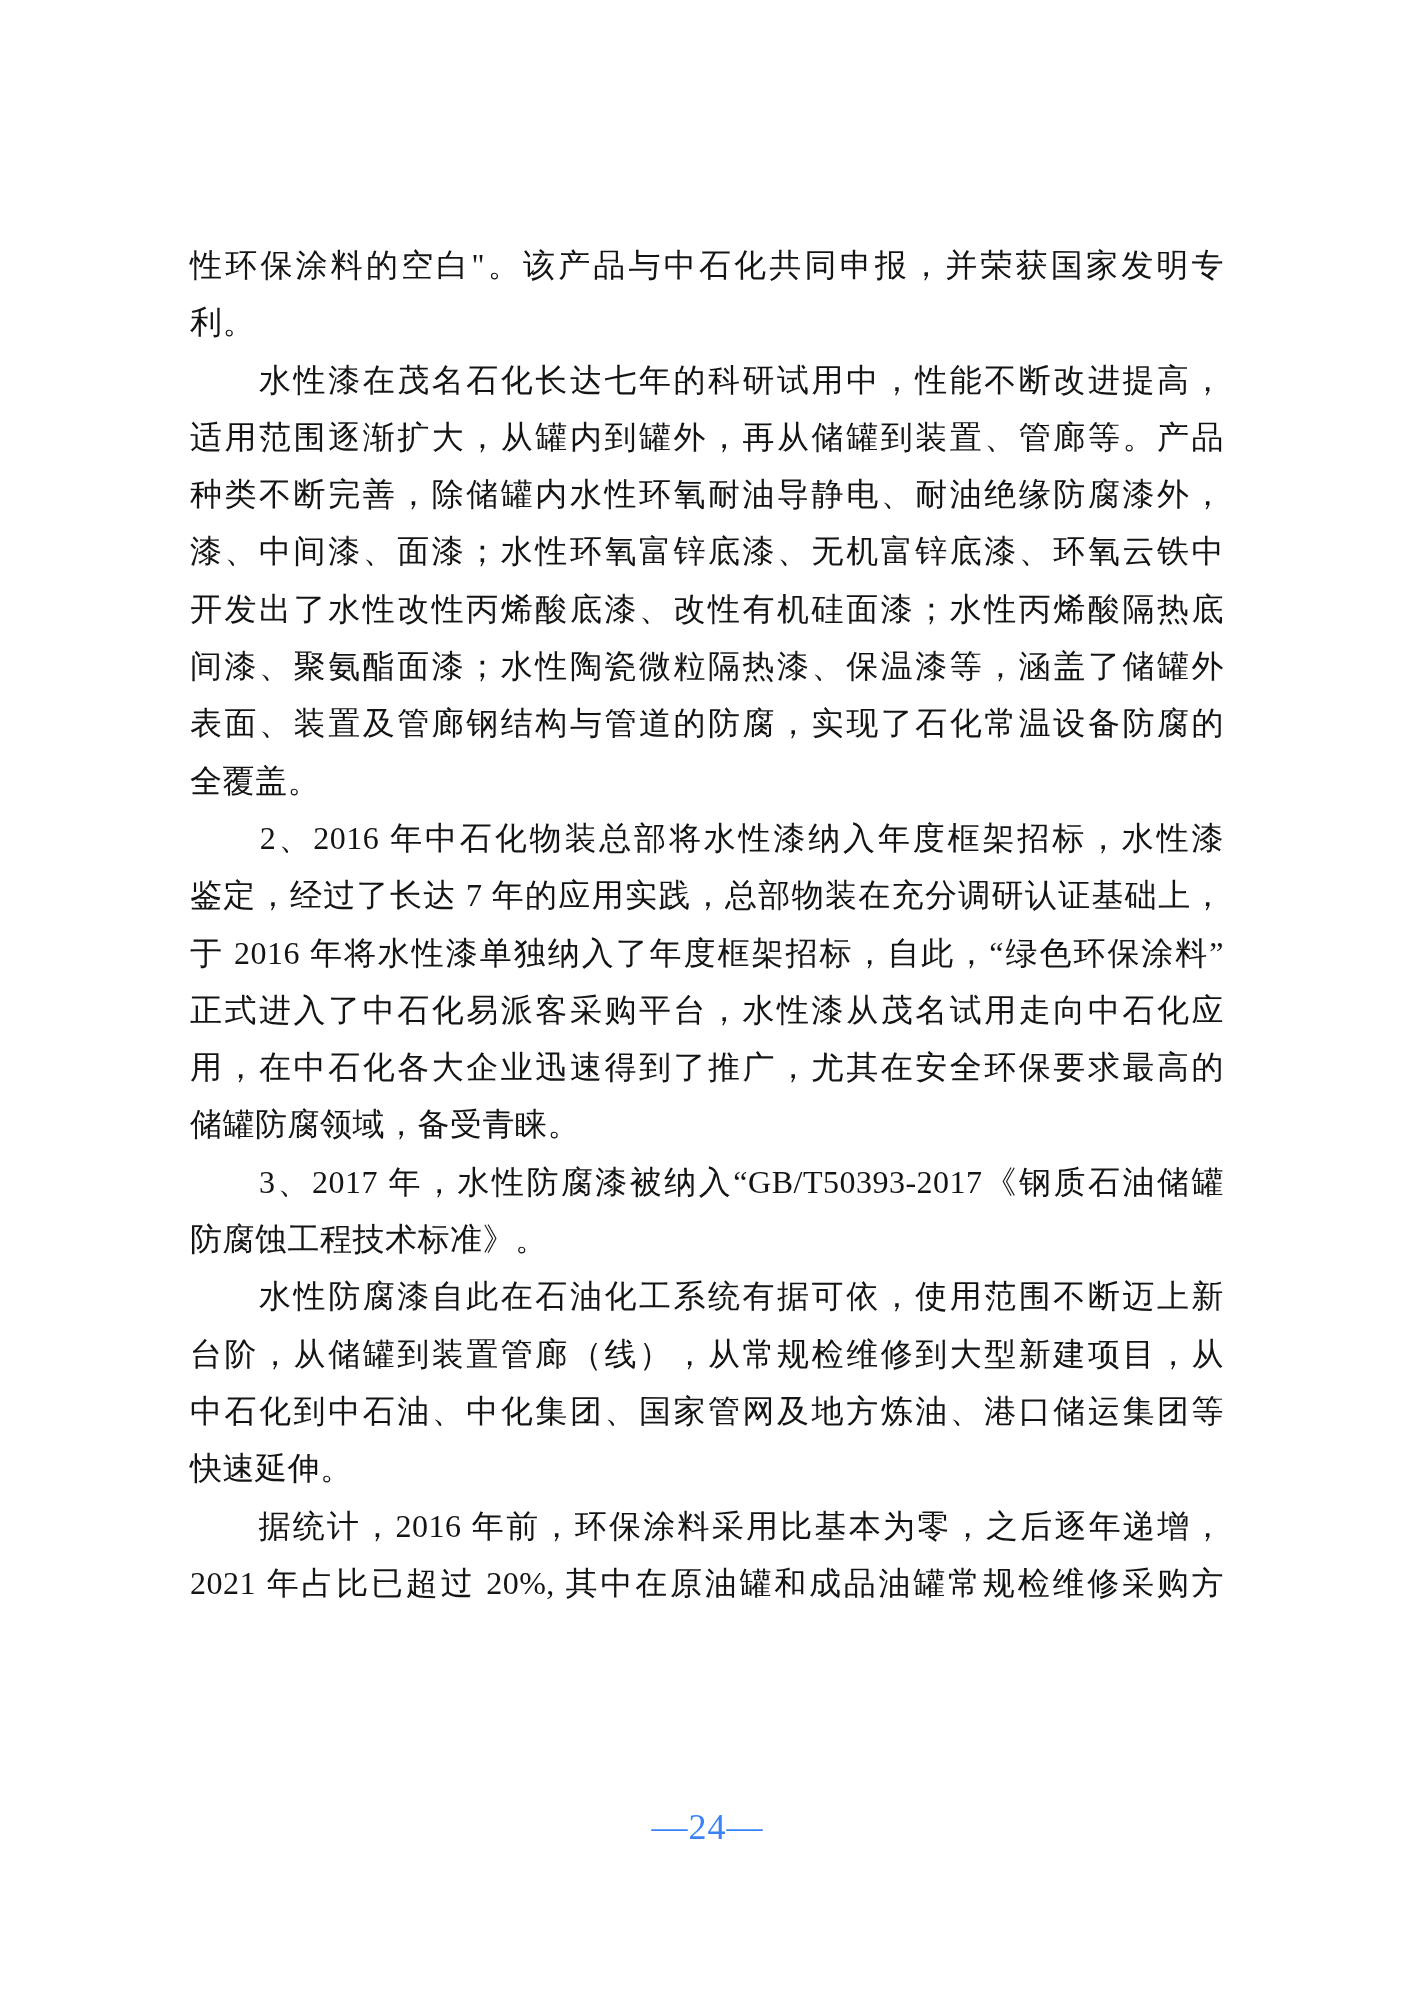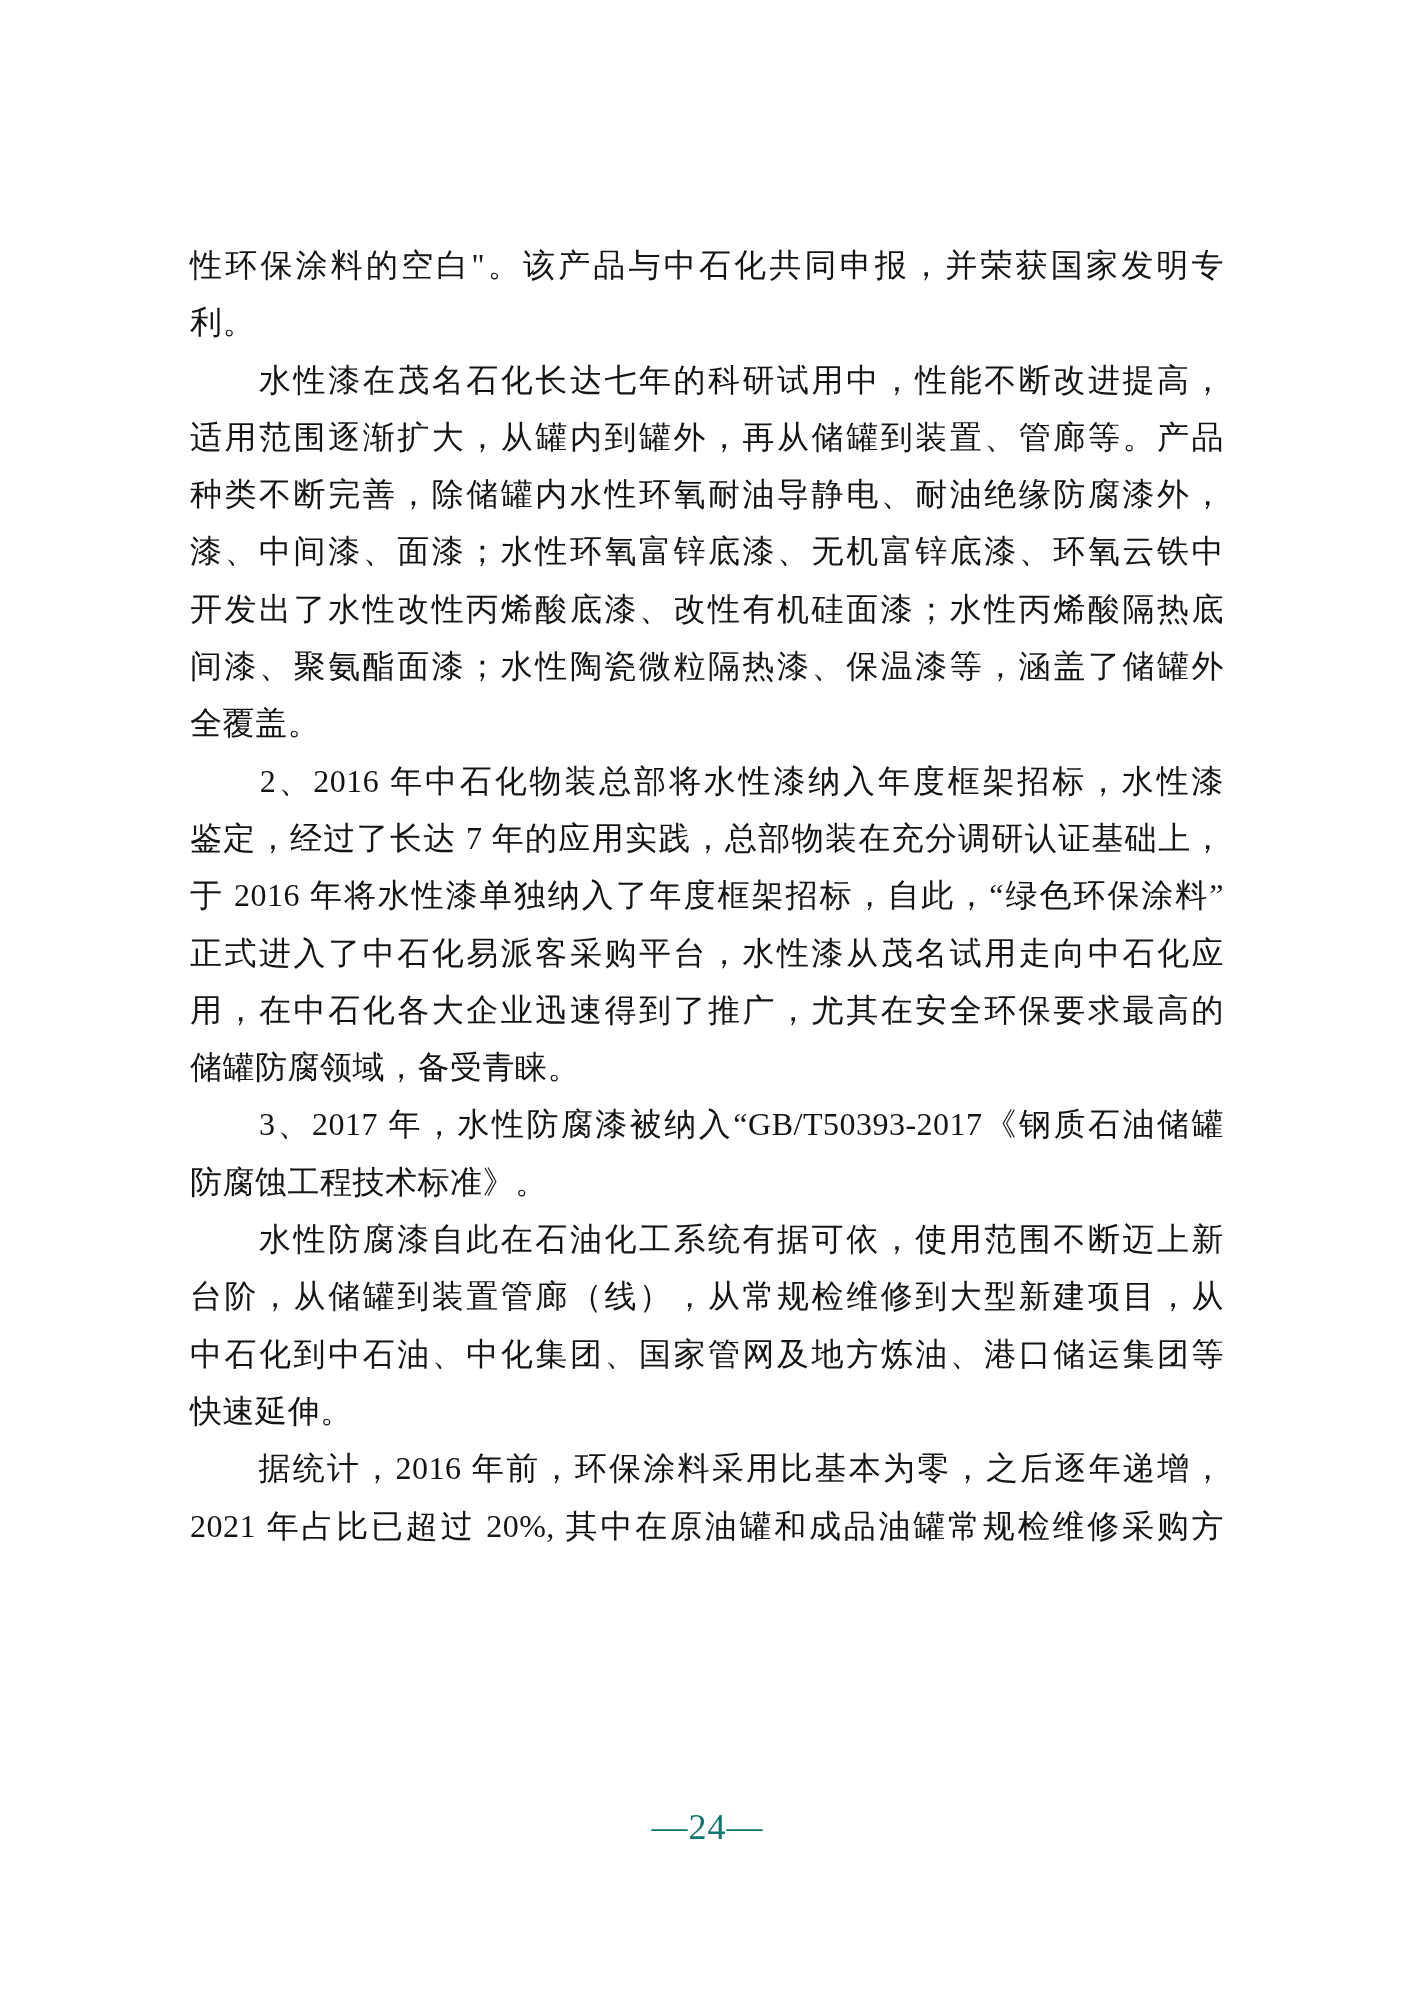--- a/index.html
+++ b/index.html
@@ -32,36 +32,37 @@
     text-align-last: left;
   }
   .page-number {
     position: absolute;
     top: 1806px;
     left: 0;
     right: 0;
     text-align: center;
     font-size: 36px;
     letter-spacing: 1px;
-    color: #0f766e;
+    color: #3b82f6;
   }
 </style>
 </head>
 <body>
 
 <div class="page">
   <div class="text-block">
     <div class="line">性环保涂料的空白"。该产品与中石化共同申报，并荣获国家发明专</div>
     <div class="line para-end">利。</div>
     <div class="line">　　水性漆在茂名石化长达七年的科研试用中，性能不断改进提高，</div>
     <div class="line">适用范围逐渐扩大，从罐内到罐外，再从储罐到装置、管廊等。产品</div>
     <div class="line">种类不断完善，除储罐内水性环氧耐油导静电、耐油绝缘防腐漆外，</div>
     <div class="line">漆、中间漆、面漆；水性环氧富锌底漆、无机富锌底漆、环氧云铁中</div>
     <div class="line">开发出了水性改性丙烯酸底漆、改性有机硅面漆；水性丙烯酸隔热底</div>
     <div class="line">间漆、聚氨酯面漆；水性陶瓷微粒隔热漆、保温漆等，涵盖了储罐外</div>
+    <div class="line">表面、装置及管廊钢结构与管道的防腐，实现了石化常温设备防腐的</div>
     <div class="line para-end">全覆盖。</div>
     <div class="line">　　2、2016 年中石化物装总部将水性漆纳入年度框架招标，水性漆</div>
     <div class="line">鉴定，经过了长达 7 年的应用实践，总部物装在充分调研认证基础上，</div>
     <div class="line">于 2016 年将水性漆单独纳入了年度框架招标，自此，“绿色环保涂料”</div>
     <div class="line">正式进入了中石化易派客采购平台，水性漆从茂名试用走向中石化应</div>
     <div class="line">用，在中石化各大企业迅速得到了推广，尤其在安全环保要求最高的</div>
     <div class="line para-end">储罐防腐领域，备受青睐。</div>
     <div class="line">　　3、2017 年，水性防腐漆被纳入“GB/T50393-2017《钢质石油储罐</div>
     <div class="line para-end">防腐蚀工程技术标准》。</div>
     <div class="line">　　水性防腐漆自此在石油化工系统有据可依，使用范围不断迈上新</div>

